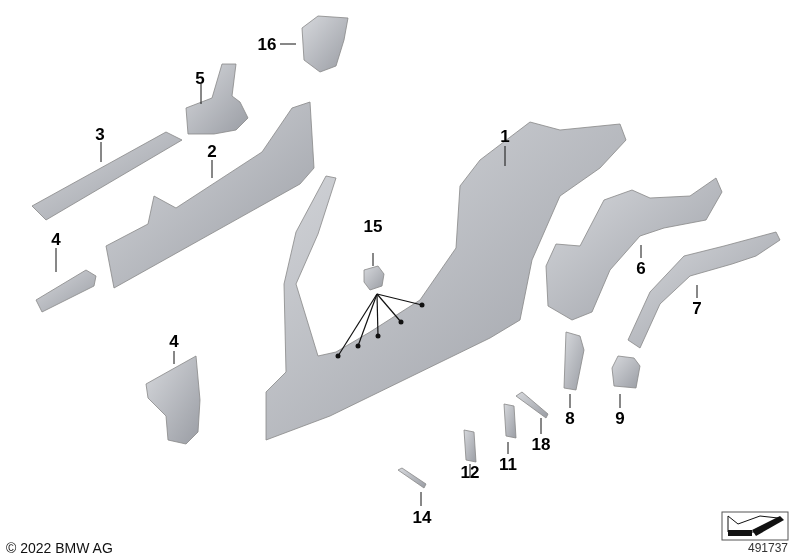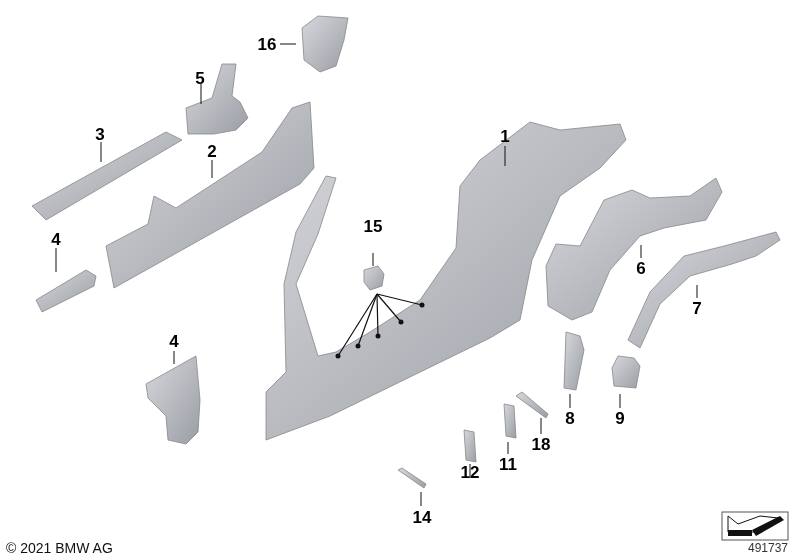--- a/index.html
+++ b/index.html
@@ -134,14 +134,14 @@
 <div class="callout" style="left:570px;top:410px">8</div>
 <div class="callout" style="left:620px;top:410px">9</div>
 <div class="callout" style="left:541px;top:436px">18</div>
 <div class="callout" style="left:508px;top:456px">11</div>
 <div class="callout" style="left:470px;top:464px">12</div>
 <div class="callout" style="left:422px;top:509px">14</div>
 <div class="callout" style="left:174px;top:333px">4</div>
 <div class="callout" style="left:373px;top:218px">15</div>
 <div class="callout" style="left:267px;top:36px">16</div>
 
-<div class="copyright">© 2021 BMW AG</div>
+<div class="copyright">© 2022 BMW AG</div>
 <div class="ref-number">491737</div>
 
 </body></html>

